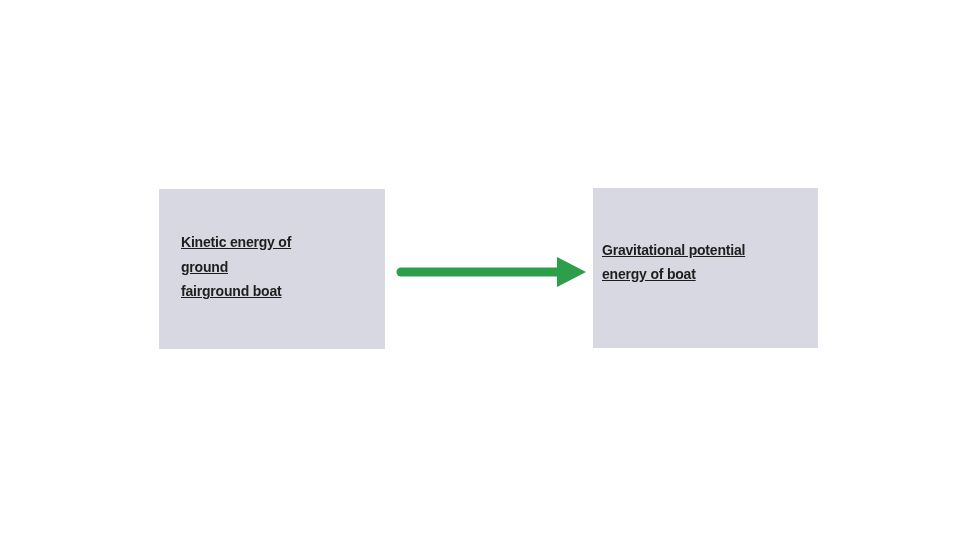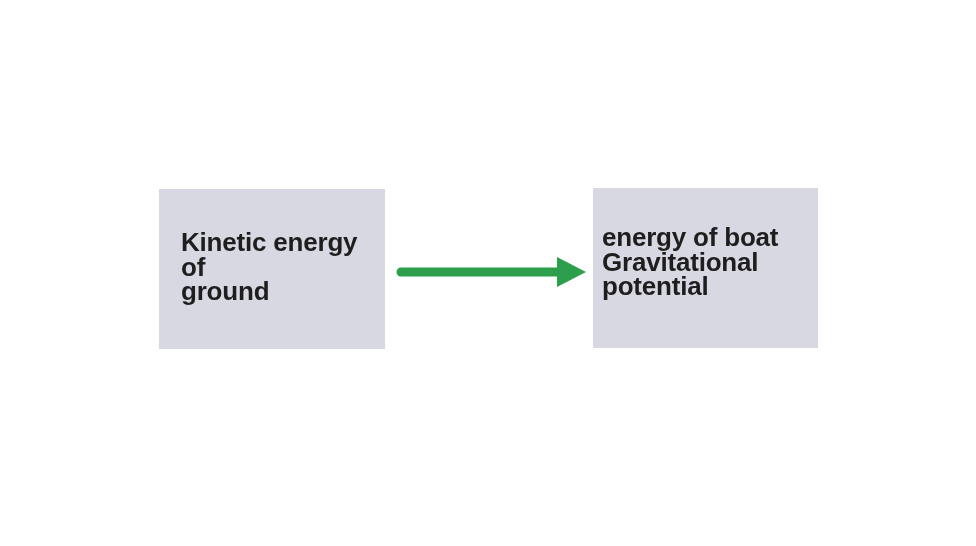--- a/index.html
+++ b/index.html
@@ -31,23 +31,24 @@
     height: 160px;
   }
   .energy-box.right {
     left: 593px;
     top: 188px;
     width: 225px;
     height: 160px;
   }
   .box-text {
     font-weight: bold;
-    font-size: 26px;
+    font-size: 14px;
     line-height: 24.5px;
     letter-spacing: -0.2px;
+    text-decoration: underline;
   }
   .energy-box.left .box-text {
     padding-left: 22px;
     margin-top: -4px;
   }
   .energy-box.right .box-text {
     padding-left: 9px;
     margin-top: -12px;
   }
   .arrow-svg {
@@ -60,28 +61,29 @@
 </style>
 </head>
 <body>
 
 <div class="canvas">
 
   <div class="energy-box left" style="background-color: rgb(216, 216, 227);">
     <div class="box-text" style="color: rgb(30, 30, 30);">
       <div>Kinetic energy of</div>
       <div>ground</div>
+      <div>fairground boat</div>
     </div>
   </div>
 
   <svg class="arrow-svg" viewBox="0 0 196 34">
     <line x1="7" y1="17" x2="166" y2="17" stroke-width="9" stroke-linecap="round" stroke="#2d9e4b"></line>
     <polygon points="163,2 192,17 163,32" fill="#2d9e4b"></polygon>
   </svg>
 
   <div class="energy-box right" style="background-color: rgb(216, 216, 227);">
     <div class="box-text" style="color: rgb(30, 30, 30);">
+      <div>Gravitational potential</div>
       <div>energy of boat</div>
-      <div>Gravitational potential</div>
     </div>
   </div>
 
 </div>
 
 </body></html>

